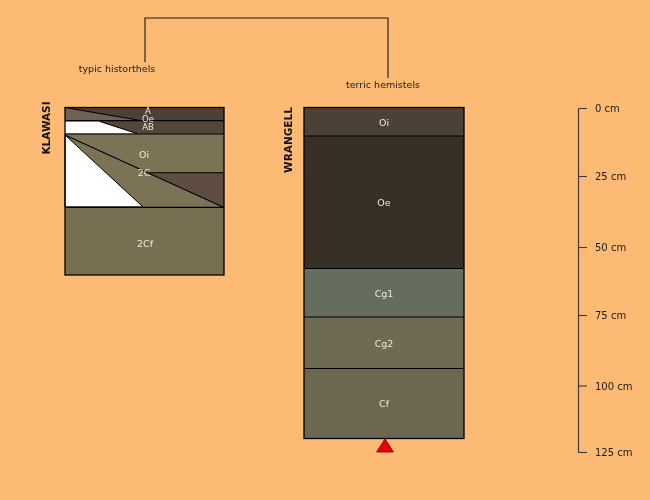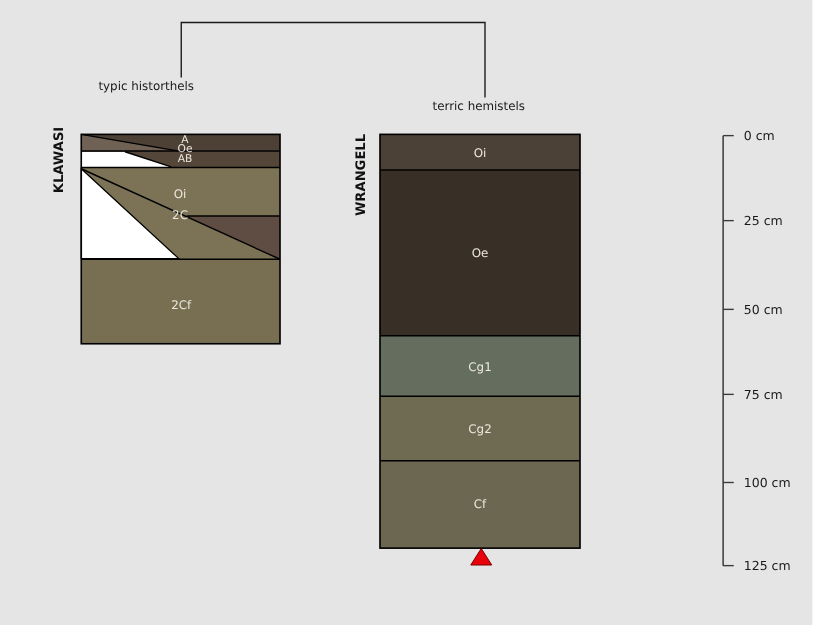--- a/index.html
+++ b/index.html
@@ -7,21 +7,21 @@
     padding: 0;
     background: #ffffff;
     width: 650px;
     height: 500px;
     overflow: hidden;
   }
   .fig-wrap {
     position: relative;
     width: 650px;
     height: 500px;
-    background: #e5e5e5;
+    background: #fdba74;
   }
   svg { display: block; }
   .clabel {
     font-family: "DejaVu Sans", "Liberation Sans", sans-serif;
     font-size: 9.5px;
     fill: #1a1a1a;
   }
   .pname {
     font-family: "DejaVu Sans", "Liberation Sans", sans-serif;
     font-size: 10.5px;

